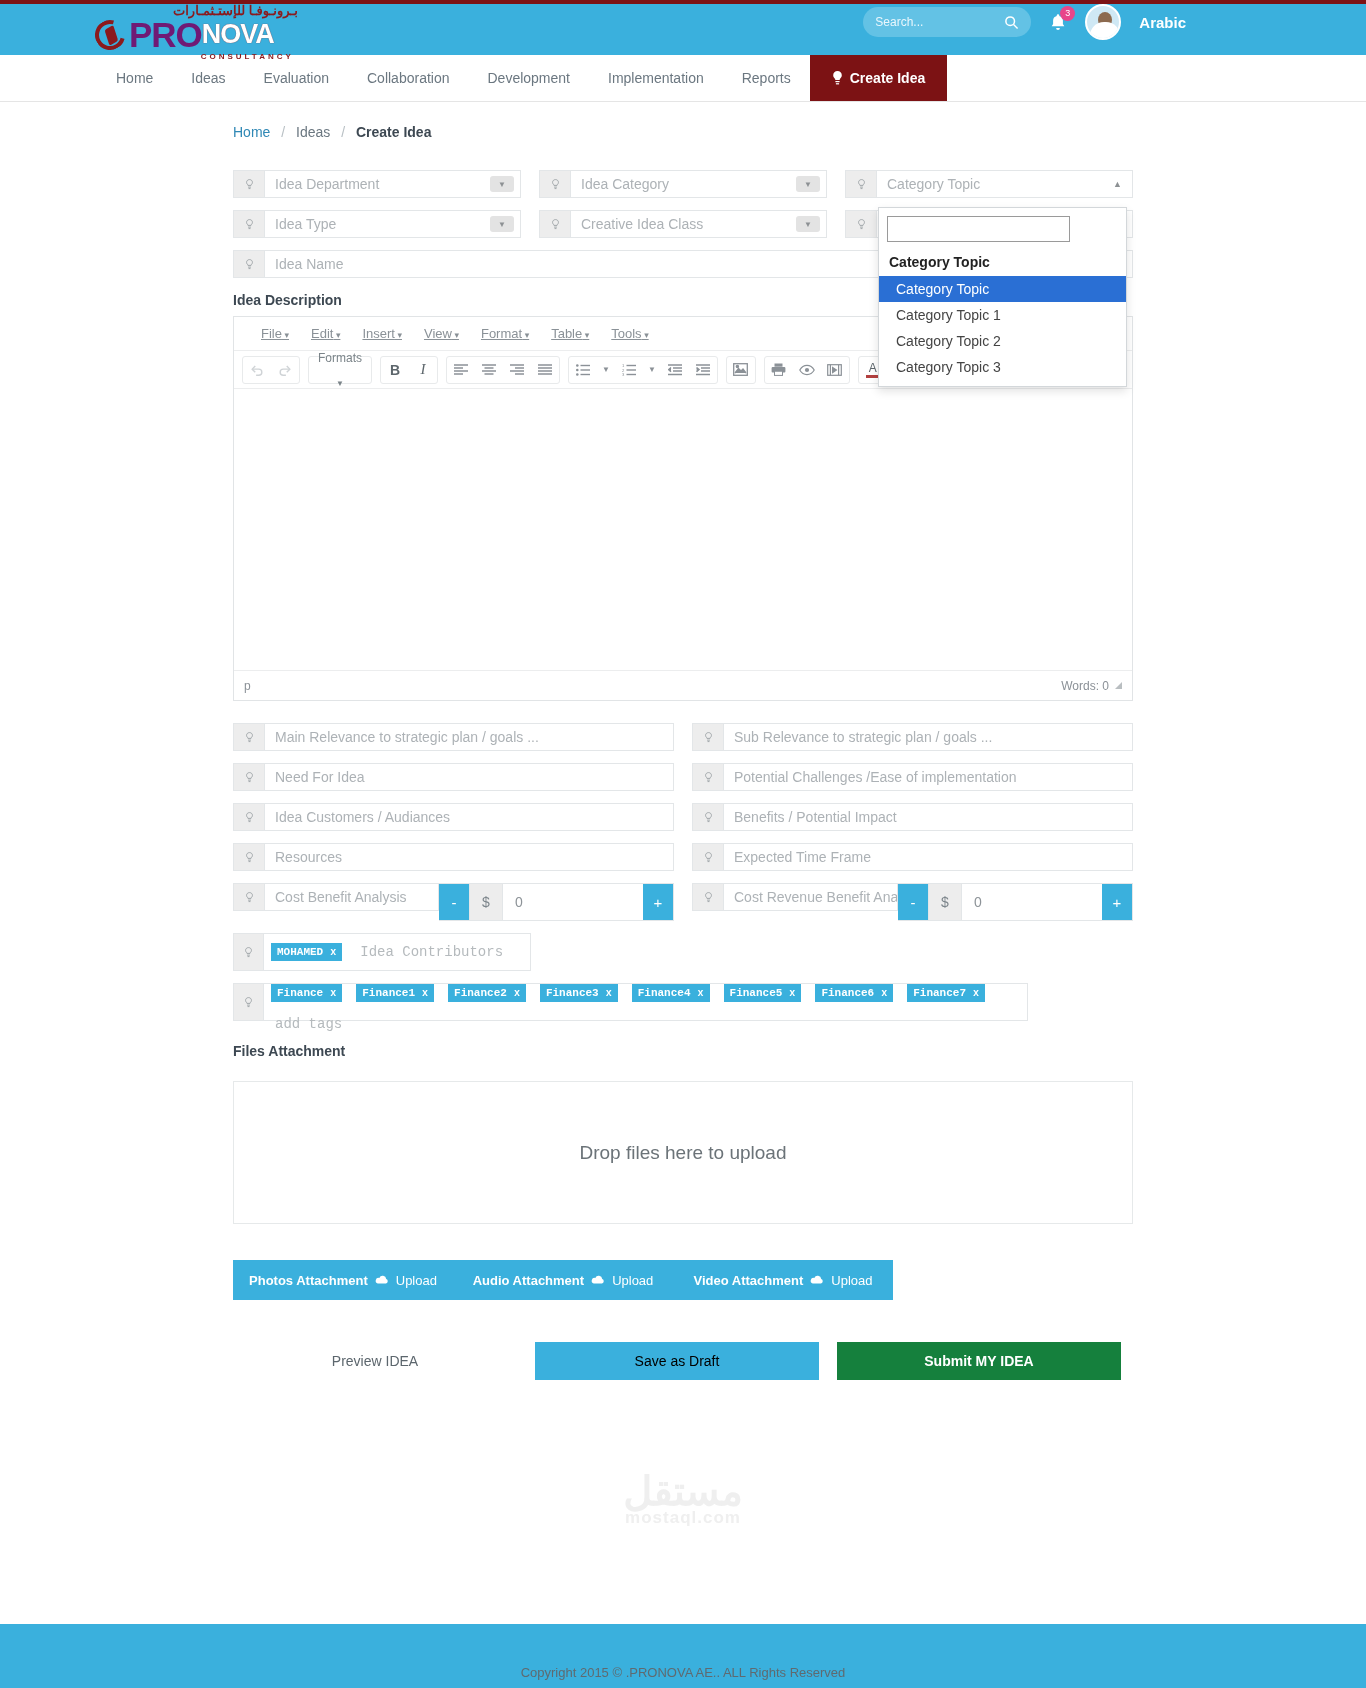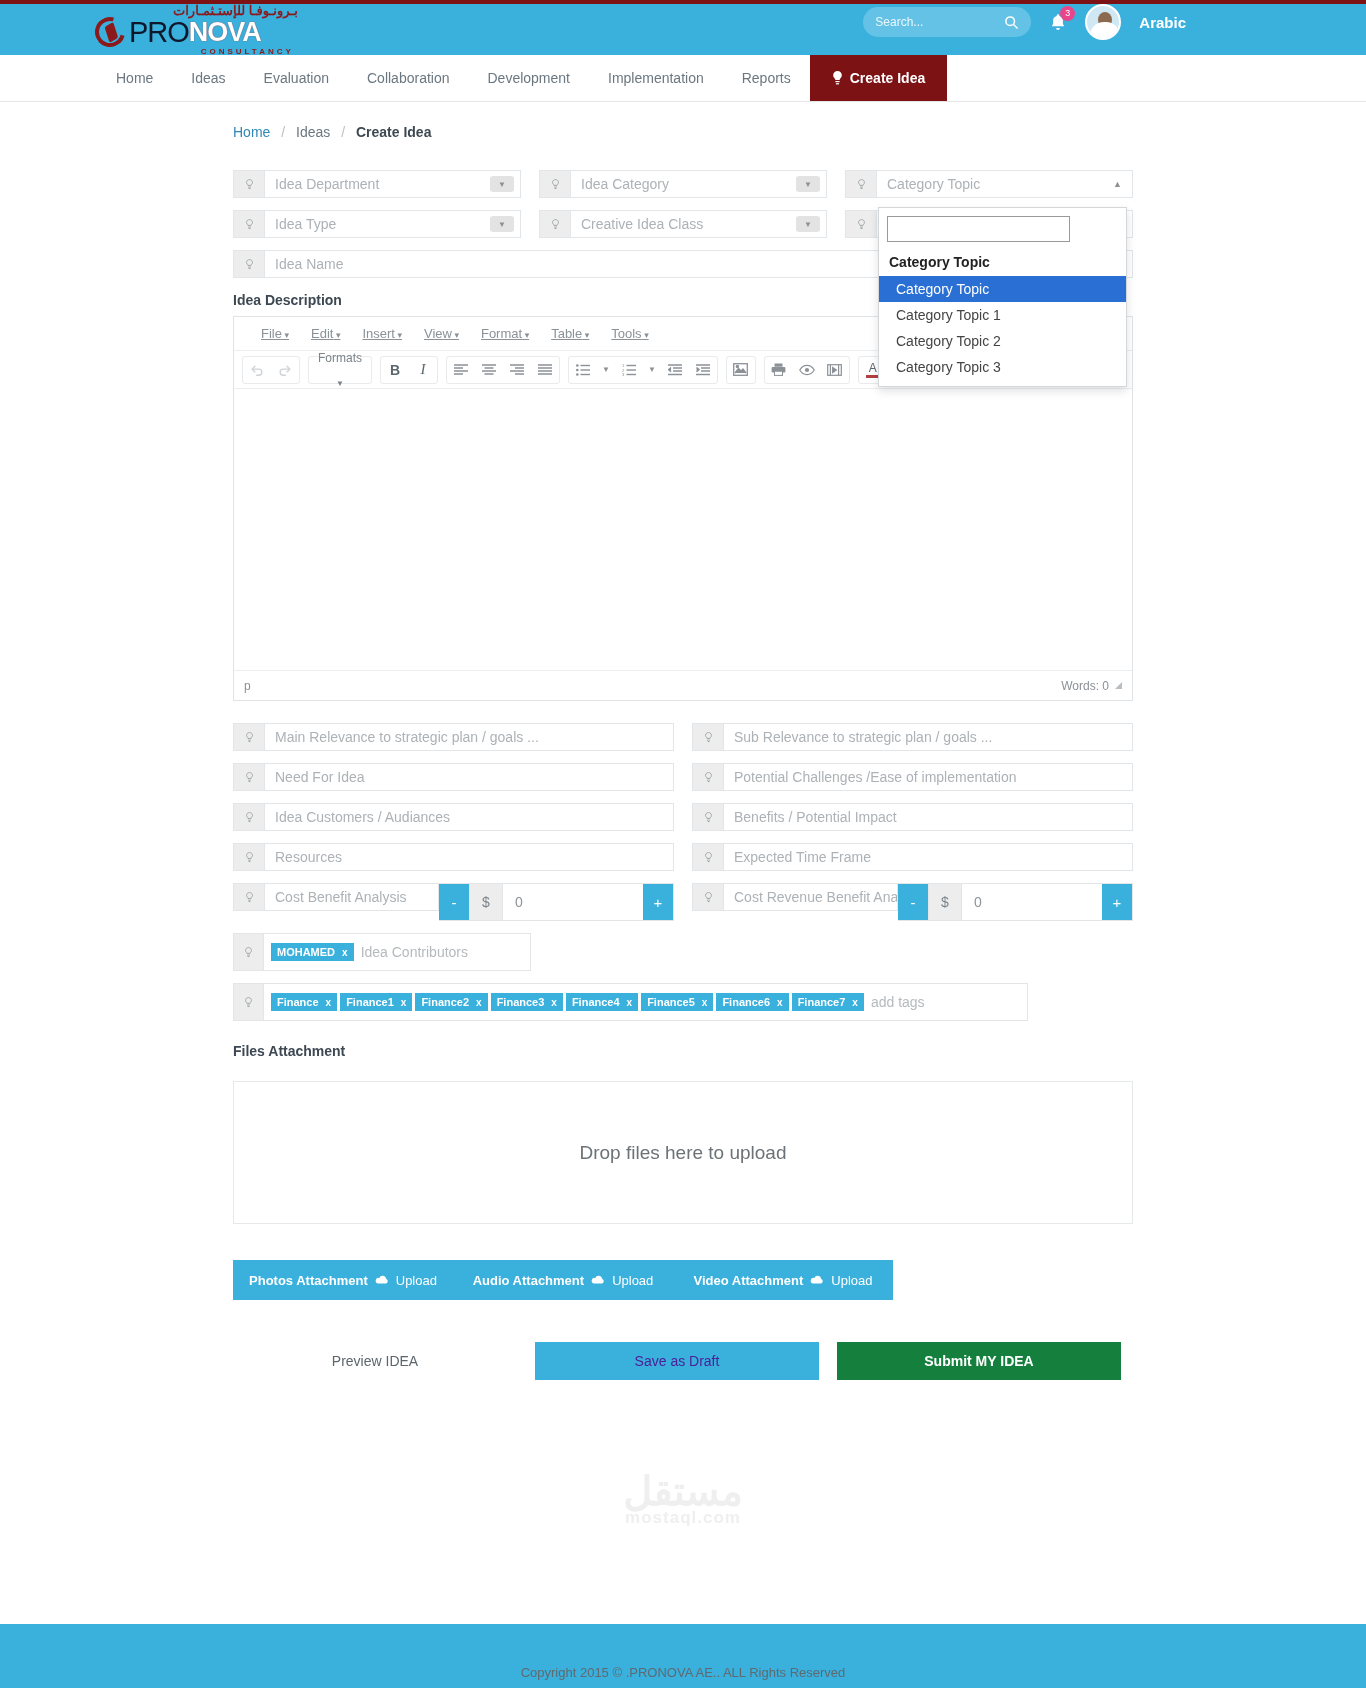--- a/index.html
+++ b/index.html
@@ -26,21 +26,21 @@
   .logo-swoosh {
     width:30px; height:30px; border-radius:50%;
     border:4px solid #8b1a1d; border-right-color:transparent;
     transform:rotate(-30deg); margin-right:4px; position:relative;
   }
   .logo-swoosh:after{
     content:""; position:absolute; left:7px; top:4px;
     width:10px; height:16px; background:#8b1a1d;
     transform:skewX(-12deg); border-radius:2px;
   }
-  .logo-pro { font-size:29px; font-weight:normal; color:#0f172a; letter-spacing:-1px; }
+  .logo-pro { font-size:35px; font-weight:bold; color:#701a75; letter-spacing:-1px; }
   .logo-nova { font-size:27px; font-weight:bold; color:#ffffff; letter-spacing:-1px;
                text-shadow:0 0 1px #8b1a1d; }
   .logo-sub { font-size:8px; letter-spacing:3px; color:#8b1a1d; font-weight:bold;
               align-self:flex-end; margin-right:4px; }
 
   .header-right { margin-left:auto; margin-right:180px; display:flex; align-items:center; gap:18px;}
   .searchbox {
     width:168px; height:30px; border-radius:15px; background:#63c2e5;
     display:flex; align-items:center; padding:0 12px; position:relative;
   }
@@ -138,39 +138,39 @@
   .stepper { display:flex; height:38px; border:1px solid #e3e6e8; border-left:none; }
   .st-btn { width:30px; background:#3ab0dd; color:#fff; display:flex; align-items:center;
             justify-content:center; font-size:15px; }
   .st-cur { width:34px; background:#ededed; display:flex; align-items:center;
             justify-content:center; color:#7c858b; font-size:14px;
             border-left:1px solid #e3e6e8; border-right:1px solid #e3e6e8;}
   .st-val { flex:1; display:flex; align-items:center; padding-left:12px; font-size:14px;
             color:#8d9398; background:#fff; }
 
   
-  .tagbox { flex:1; display:flex; align-items:center; gap:3px; padding:7px 7px;
-            border:1px solid #e3e6e8; border-left:none; background:#fff; flex-wrap:wrap;}
+  .tagbox { flex:1; display:flex; align-items:center; gap:14px; padding:0 7px;
+            border:1px solid #e3e6e8; border-left:none; background:#fff; flex-wrap:wrap;font-family:Liberation Mono, monospace;}
   .tag { background:#3ab0dd; color:#fff; font-size:11px; font-weight:bold;
          padding:3px 6px; display:flex; align-items:center; gap:7px; }
   .tag .x { font-size:10px; font-weight:bold; }
   .tag-ph { color:#b5babd; font-size:14px; padding-left:4px; }
 
   .dropzone { border:1px solid #e6e9ea; height:143px; display:flex; align-items:center;
               justify-content:center; color:#6b7378; font-size:19px; margin-top:22px;}
 
   .attach-row { display:flex; margin-top:36px; }
   .btn-attach { width:220px; height:40px; background:#3ab0dd; color:#fff;
                 display:flex; align-items:center; justify-content:center; gap:7px;
                 font-size:13px; font-weight:bold; }
   .btn-attach .up { font-weight:normal; }
 
   .final-row { display:flex; align-items:center; margin-top:42px; gap:18px;}
   .btn-preview { width:284px; text-align:center; font-size:14px; color:#5c666d; }
-  .btn-draft { width:284px; height:38px; background:#3ab0dd; color:#4c1d95; font-size:14px;
+  .btn-draft { width:284px; height:38px; background:#3ab0dd; color:#000000; font-size:14px;
                display:flex; align-items:center; justify-content:center; }
   .btn-submit { width:284px; height:38px; background:#15803d; color:#fff; font-size:14px;
                 font-weight:bold; display:flex; align-items:center; justify-content:center; }
 
   .watermark { position:absolute; left:0; right:0; top:1468px; text-align:center;
                color:#efefef; font-size:40px; font-weight:bold; pointer-events:none; }
   .watermark .sub { font-size:17px; letter-spacing:1px; margin-top:-6px; }
 
   .footer { position:absolute; bottom:0; left:0; width:100%; height:64px;
             background:#3ab0dd; }

